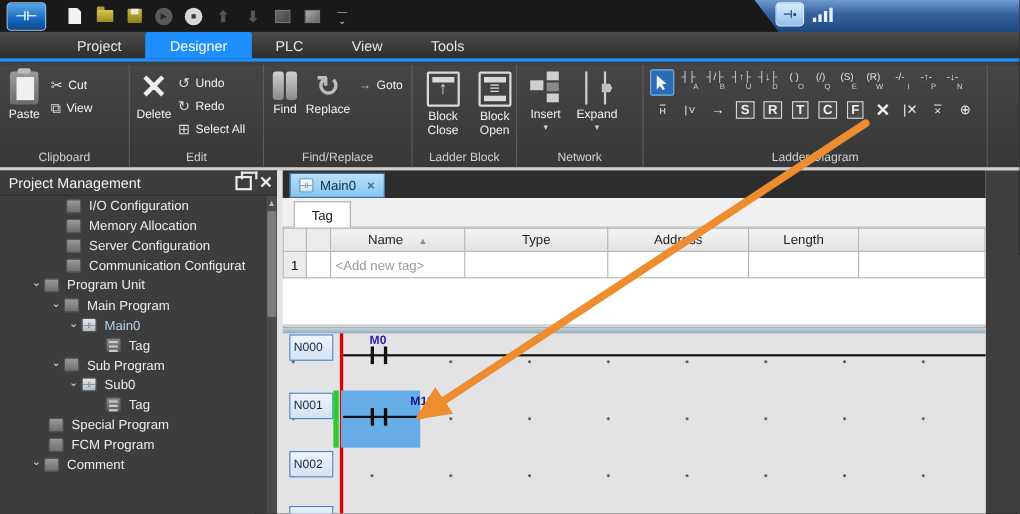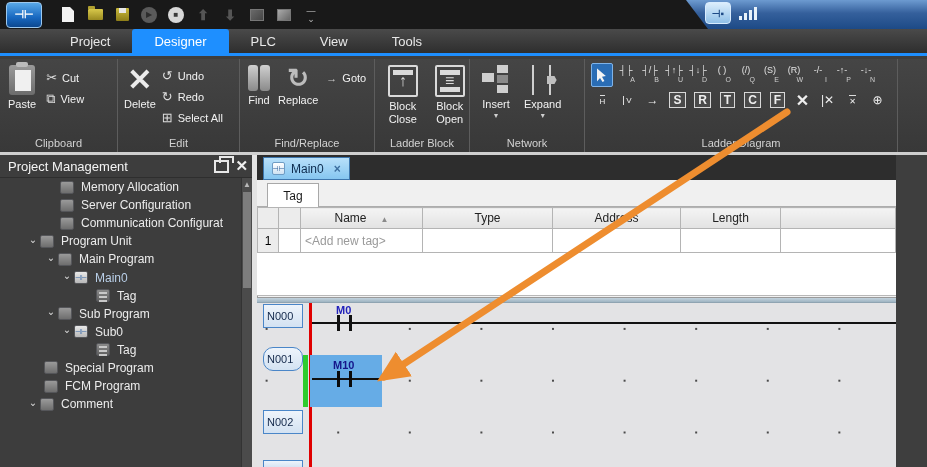--- a/index.html
+++ b/index.html
@@ -134,21 +134,21 @@
     background-size:71.6px 51.8px; background-position:117px 0px; }
   .rail { position:absolute; left:52px; top:5px; bottom:0; width:3px; background:#e00000; }
   .rlabel { position:absolute; left:6px; width:40px; height:24px; background:linear-gradient(#eef4fb,#d3e2f2);
     border:1px solid #4a86c8; font-size:11px; color:#13284a; display:flex; align-items:center; padding-left:3px; }
   .editbar { position:absolute; left:46px; width:5px; background:#2ecc2e; }
   .selcell { position:absolute; left:53px; width:72px; background:#66ace6; }
   .rline { position:absolute; height:2px; background:#111; }
   .contact { position:absolute; width:15px; height:16px; border-left:3px solid #111; border-right:3px solid #111; }
   .contact.onblue { border-color:#0a0a0a; }
   .claber { position:absolute; font-size:11px; font-weight:bold; color:#2222bb; }
-  .claber.dk { color:#15158a; }
+  .claber.dk { color:#15158a;margin-left:40px; }
 
   .arrow-svg { position:absolute; left:0; top:0; z-index:60; pointer-events:none; }
 </style>
 </head>
 <body>
 
 <div class="app">
 
   <div class="titlebar">
     <div class="tb-right">
@@ -409,20 +409,24 @@
   <div class="main">
 
     <div class="panel">
       <div class="phead">
         <span>Project Management</span>
         <span class="sp"></span>
         <span class="float-ic"></span>
         <span class="close-ic">✕</span>
       </div>
       <div class="tree">
+        <div class="trow" style="padding-left:60px;">
+            <span class="ticon"></span>
+            <span class="tlabel">I/O Configuration</span>
+          </div>
         <div class="trow" style="padding-left:60px;">
             <span class="ticon"></span>
             <span class="tlabel">Memory Allocation</span>
           </div>
         <div class="trow" style="padding-left:60px;">
             <span class="ticon"></span>
             <span class="tlabel">Server Configuration</span>
           </div>
         <div class="trow" style="padding-left:60px;">
             <span class="ticon"></span>
@@ -534,21 +538,21 @@
       <div class="ladder">
         <div class="lstrip"></div>
         <div class="lgrid"></div>
         <div class="rail"></div>
 
         <div class="rlabel" style="top:6px;">N000</div>
         <div class="rline" style="left:55px; right:0; top:24px;"></div>
         <div class="contact" style="left:80px; top:17px;"></div>
         <div class="claber" style="left:79px; top:6px;">M0</div>
 
-        <div class="rlabel" style="top:49px;border-radius:10px;">N001</div>
+        <div class="rlabel" style="top:59px;">N001</div>
         <div class="editbar" style="top:57px; height:52px;"></div>
         <div class="selcell" style="top:57px; height:52px;"></div>
         <div class="rline" style="left:55px; width:70px; top:80px;"></div>
         <div class="contact onblue" style="left:80px; top:73px;"></div>
         <div class="claber dk" style="left:76px; top:61px;">M10</div>
 
         <div class="rlabel" style="top:112px;">N002</div>
 
         <div class="rlabel" style="top:162px; height:8px; border-bottom:none;"></div>
       </div>

